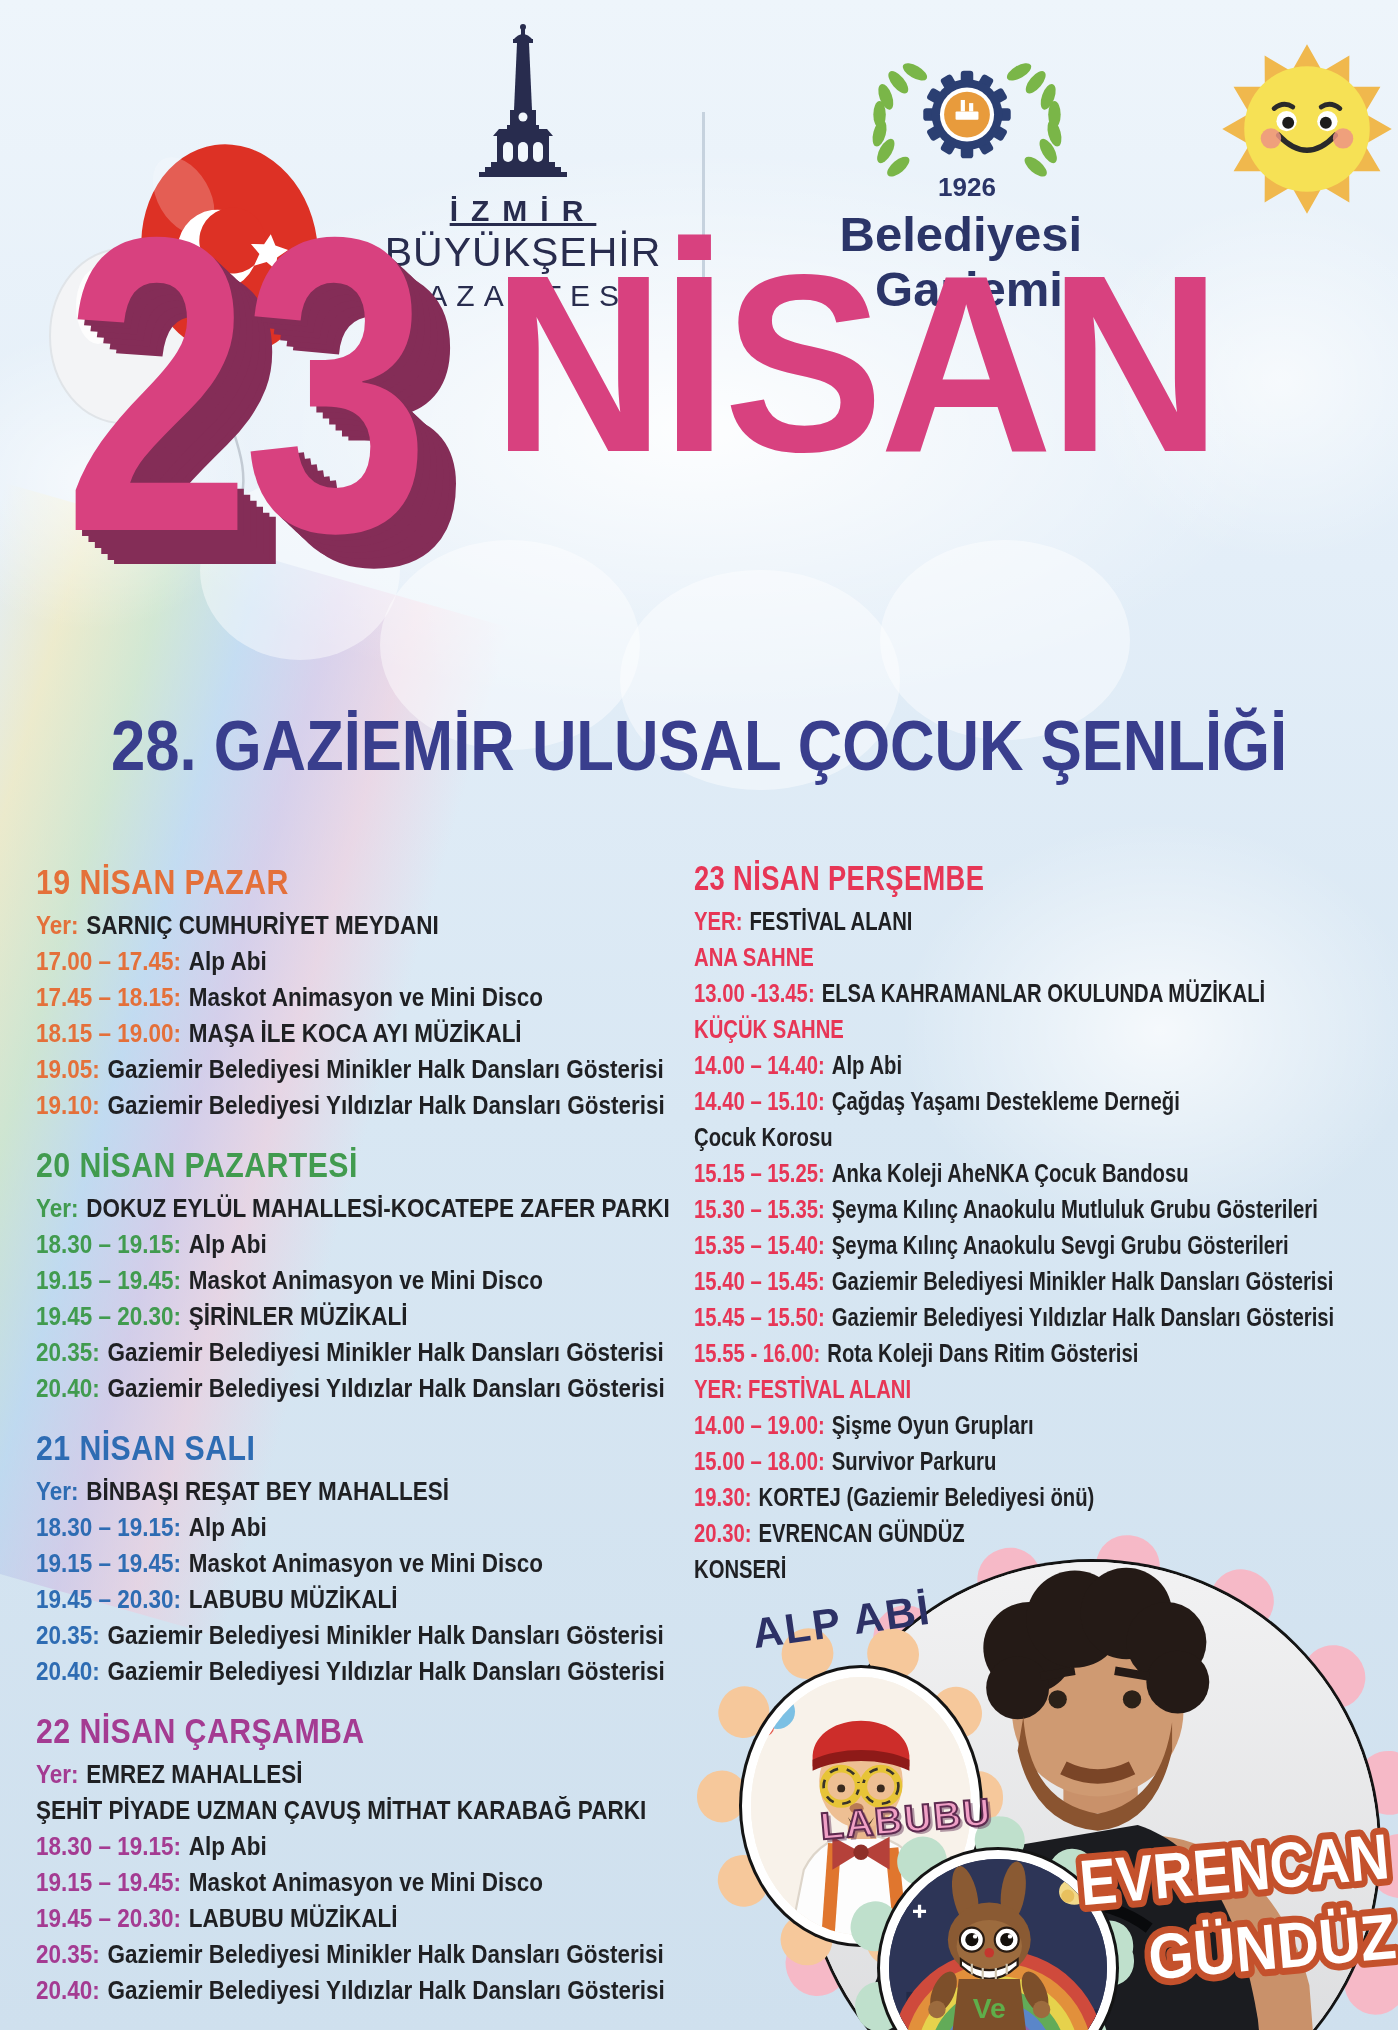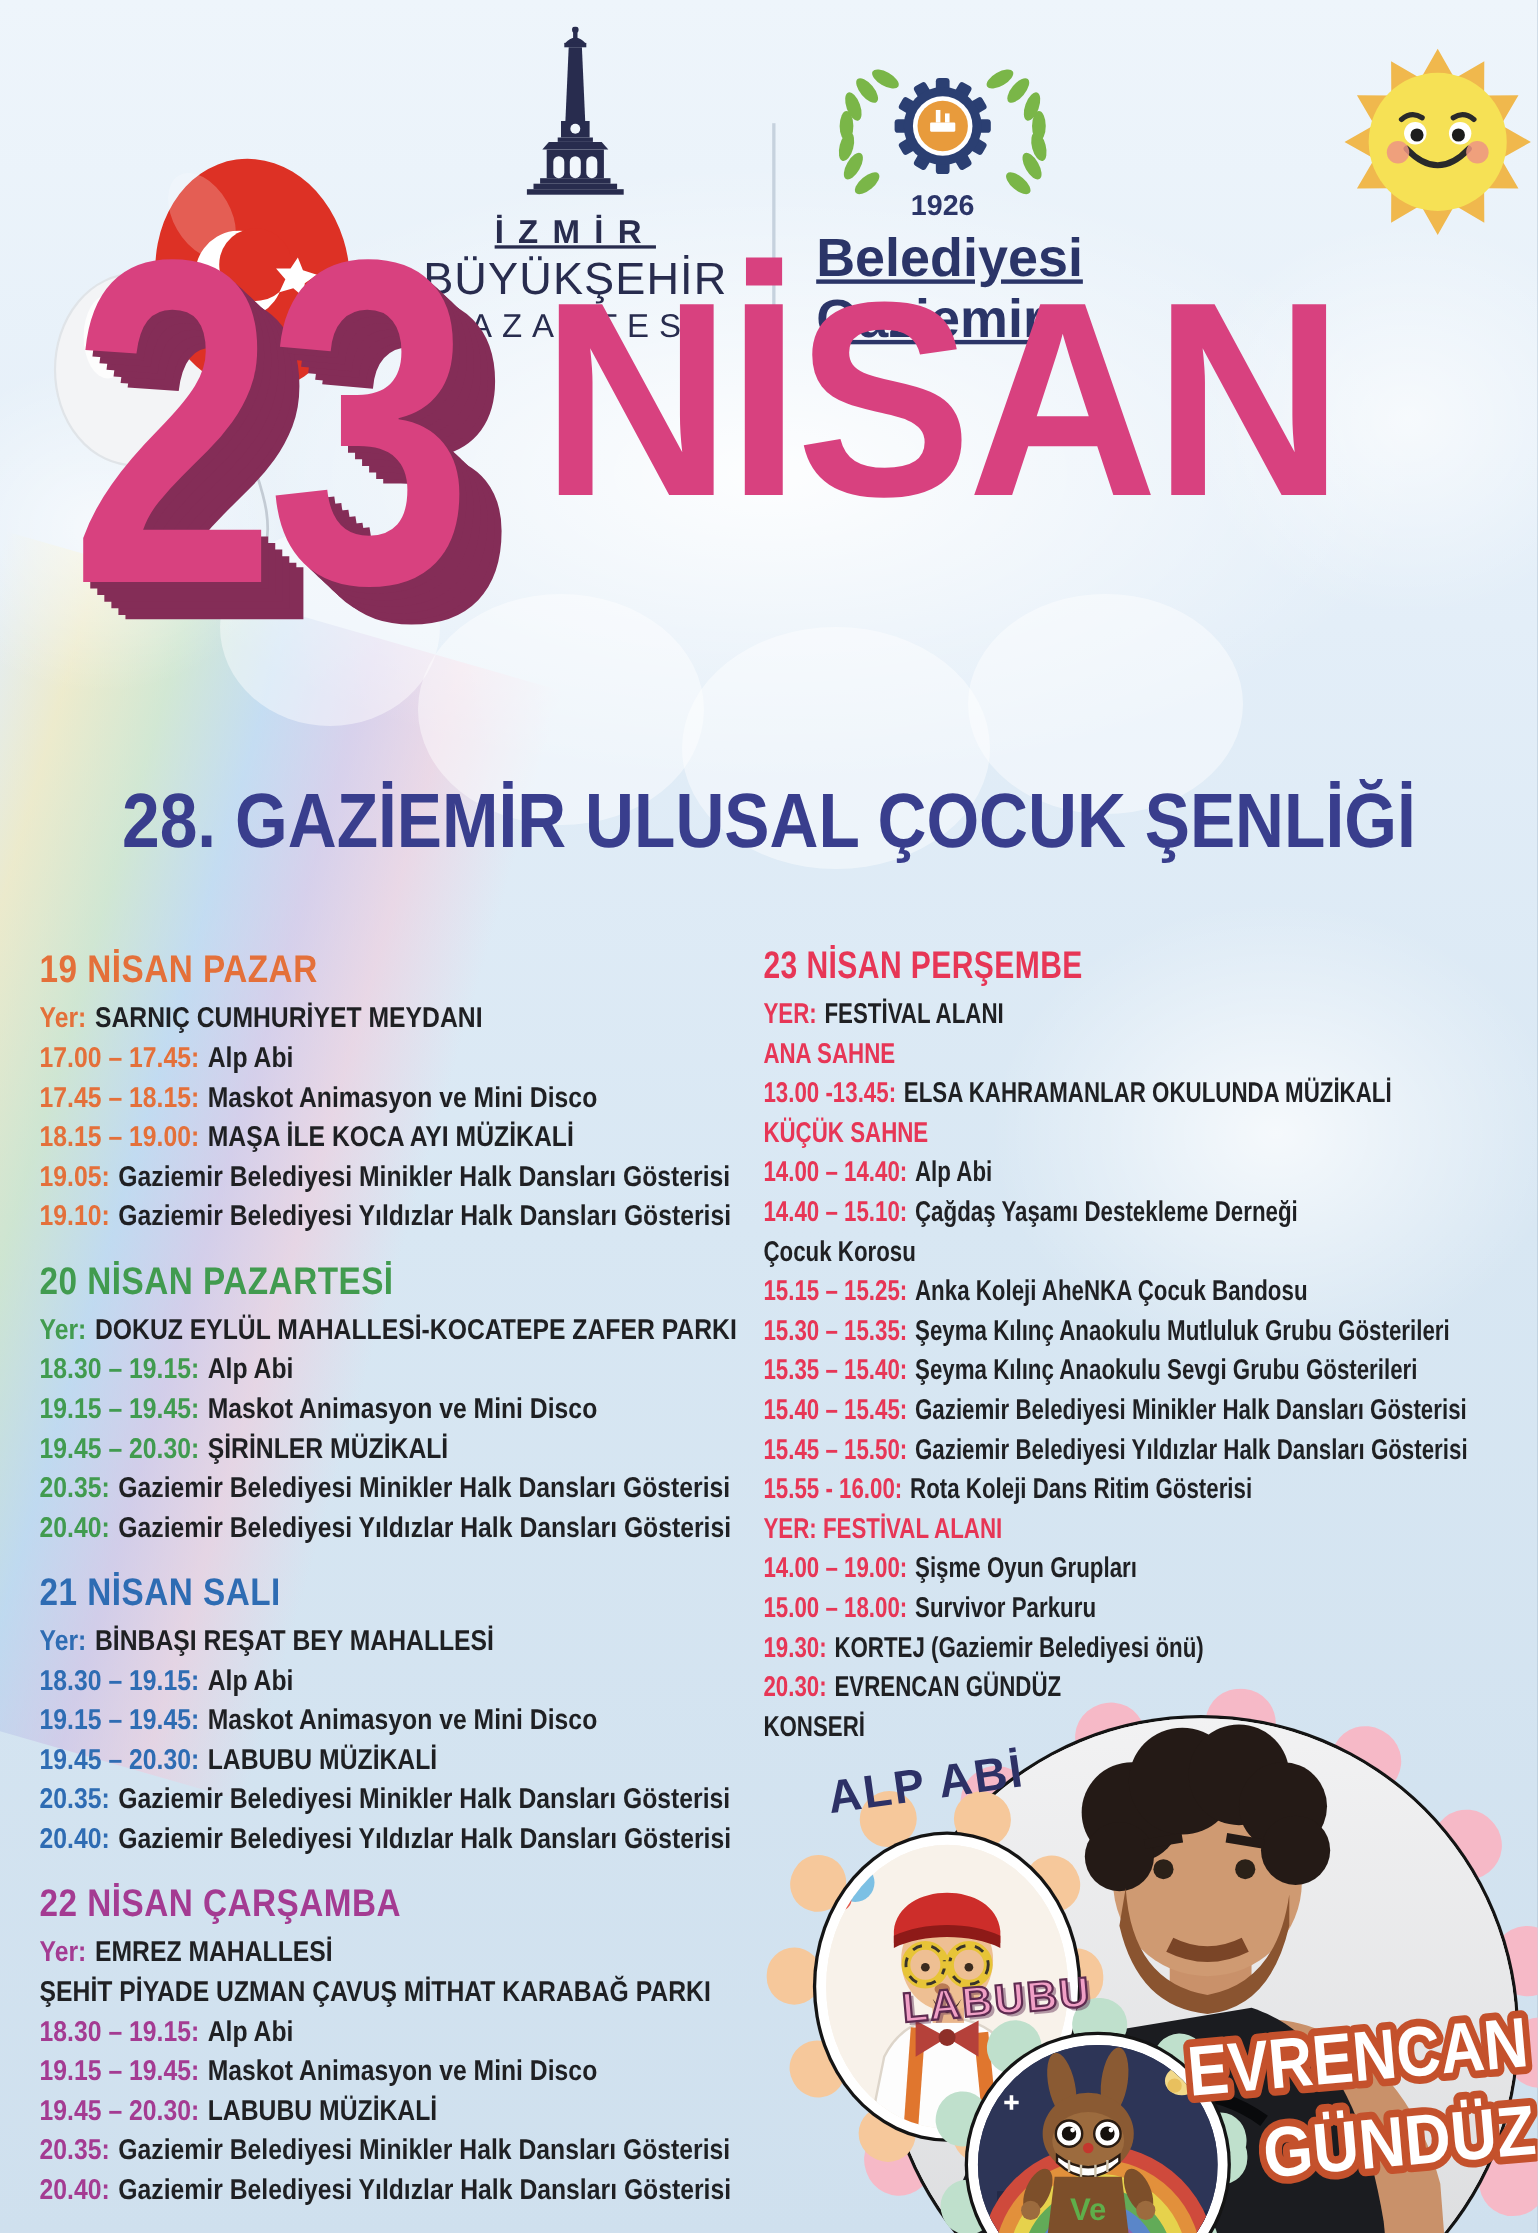--- a/index.html
+++ b/index.html
@@ -17,21 +17,21 @@
     background:linear-gradient(90deg,rgba(255,255,255,0) 0%,rgba(246,233,170,.55) 16%,
       rgba(197,227,182,.55) 32%,rgba(173,208,238,.55) 48%,rgba(206,182,225,.5) 63%,
       rgba(244,197,215,.5) 77%,rgba(255,255,255,0) 94%); }
 
   
   .izmir-logo { position:absolute; left:368px; top:24px; width:310px; text-align:center; color:#282c4e; }
   .izmir-l1 { font-size:30px; font-weight:bold; letter-spacing:13px; margin-top:6px;text-decoration:underline; }
   .izmir-l2 { font-size:41px; font-weight:normal; letter-spacing:1px; margin-top:1px; }
   .izmir-l3 { font-size:30px; letter-spacing:9px; margin-top:3px; }
   .divider { position:absolute; left:702px; top:112px; width:3px; height:168px; background:#c6d2de; }
-  .gaziemir-logo { position:absolute; left:742px; top:50px; width:340px; text-align:left; color:#2b3568;text-decoration:underline; }
+  .gaziemir-logo { position:absolute; left:742px; top:50px; width:340px; text-align:right; color:#2b3568; }
   .gz-l1 { font-size:49px; font-weight:bold; line-height:1.08; margin-top:2px; }
 
   
   .big-day { position:absolute; left:64px; top:175px; font-size:420px; line-height:1;
     font-weight:bold; color:#d8417f; letter-spacing:-10px;
     transform:scaleX(.8); transform-origin:left top;
     text-shadow:8px 6px 0 #842d57,16px 12px 0 #842d57,24px 18px 0 #842d57,
       32px 24px 0 #842d57,40px 30px 0 #842d57,48px 34px 0 #842d57; }
   .nisan { position:absolute; left:492px; top:238px; font-size:252px; line-height:1;
     font-weight:bold; color:#d8417f; letter-spacing:-4px;

